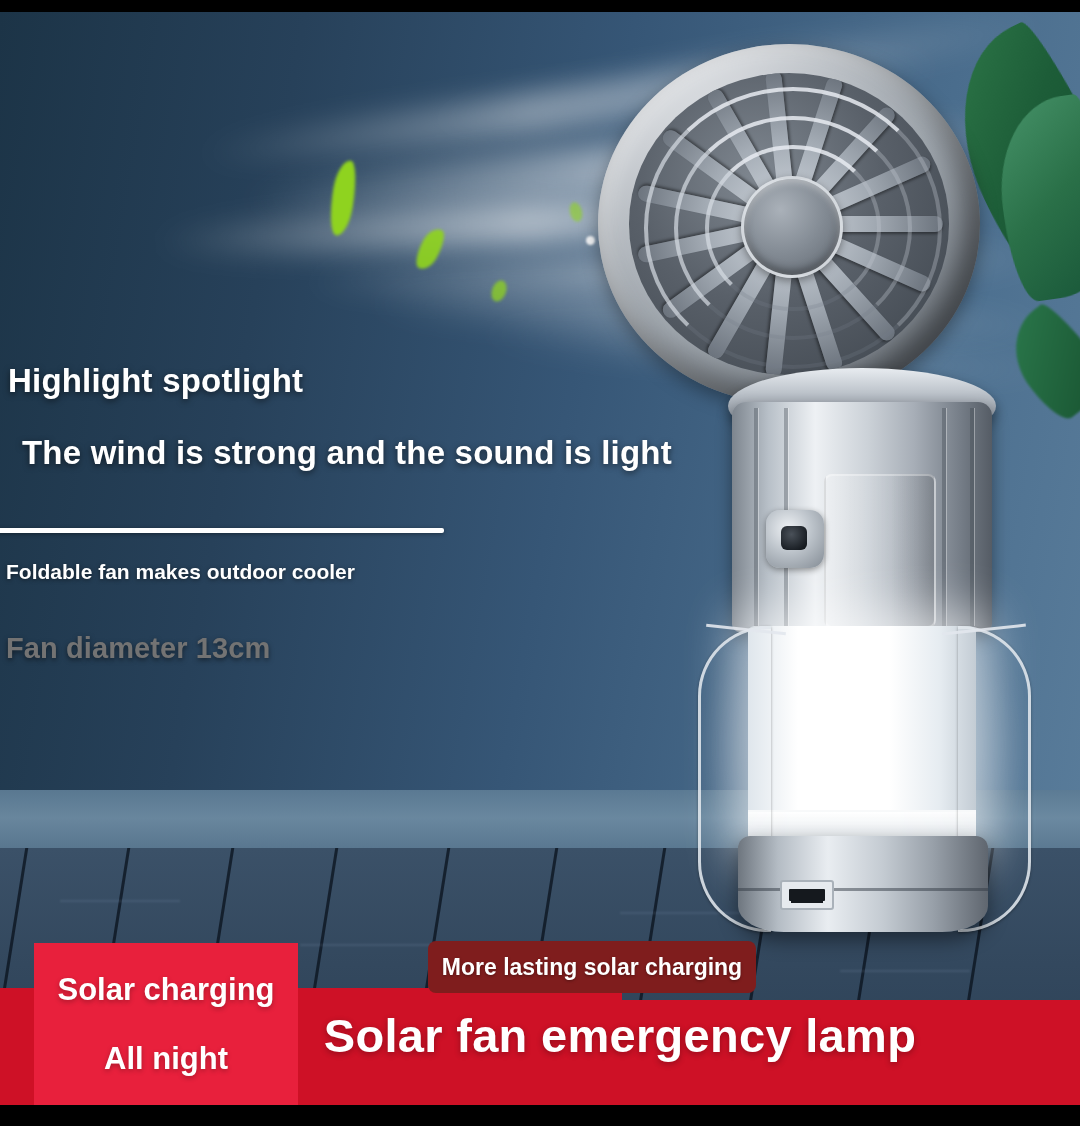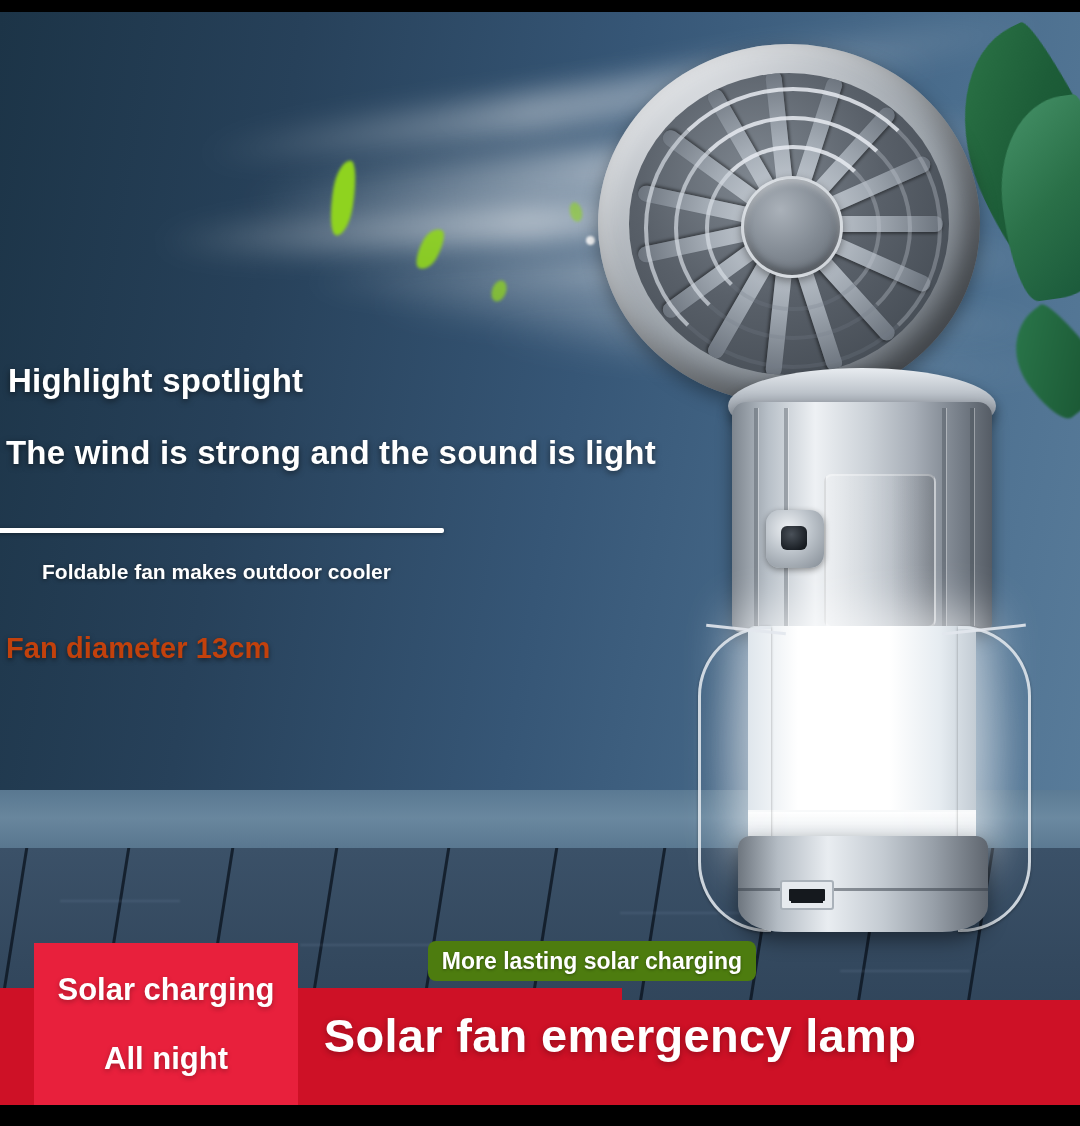--- a/index.html
+++ b/index.html
@@ -121,41 +121,41 @@
   .h-left{left:118px;top:596px;width:70px;height:300px;border-right:none;border-radius:70px 0 0 70px;}
   .h-right{left:378px;top:596px;width:70px;height:300px;border-left:none;border-radius:0 70px 70px 0;}
   .h-bar-l{position:absolute;left:126px;top:598px;width:80px;height:3px;background:rgba(226,231,237,.9);transform:rotate(6deg);}
   .h-bar-r{position:absolute;left:362px;top:598px;width:84px;height:3px;background:rgba(226,231,237,.9);transform:rotate(-6deg);}
 
   
   .copy{position:absolute;left:6px;top:350px;width:700px;z-index:40;}
   .h1{font-size:33px;font-weight:bold;color:#fff;letter-spacing:.2px;
       text-shadow:0 2px 6px rgba(0,0,0,.55);margin:0 0 34px 2px;}
   .h2{font-size:33px;font-weight:bold;color:#fff;letter-spacing:.2px;
-      text-shadow:0 2px 6px rgba(0,0,0,.55);margin:0;}
+      text-shadow:0 2px 6px rgba(0,0,0,.55);margin:16px;}
   .rule{position:absolute;left:-11px;top:166px;width:449px;height:5px;background:#fff;border-radius:2px;
         box-shadow:0 1px 4px rgba(0,0,0,.4);}
   .sub{position:absolute;left:0;top:198px;font-size:21px;font-weight:bold;color:#fff;
-       text-shadow:0 1px 4px rgba(0,0,0,.5);margin-left:36px;}
+       text-shadow:0 1px 4px rgba(0,0,0,.5);}
   .specs{position:absolute;left:0;top:264px;}
-  .spec{font-size:29px;font-weight:bold;color:#c2410c;line-height:44px;letter-spacing:.1px;
+  .spec{font-size:29px;font-weight:bold;color:#737373;line-height:44px;letter-spacing:.1px;
         text-shadow:0 2px 5px rgba(0,0,0,.5);}
 
   
   .band{position:absolute;left:0;top:1000px;width:1080px;height:105px;background:#ce1126;z-index:60;}
   .band-step{position:absolute;left:0;top:988px;width:622px;height:24px;background:#ce1126;z-index:60;}
   .band-title{position:absolute;left:0;top:1008px;width:1080px;text-align:center;
               font-size:47px;font-weight:bold;color:#fff;letter-spacing:.3px;
               text-shadow:0 2px 6px rgba(0,0,0,.3);padding-left:160px;box-sizing:border-box;z-index:62;}
 
   .redbox{position:absolute;left:34px;top:943px;width:264px;height:162px;background:#e8203c;z-index:70;
           display:flex;flex-direction:column;align-items:center;justify-content:space-around;padding:12px 0;box-sizing:border-box;}
   .redbox div{font-size:31px;font-weight:bold;color:#fff;text-shadow:0 2px 5px rgba(0,0,0,.28);}
 
-  .bluebadge{position:absolute;left:428px;top:941px;width:328px;height:40px;background:#4d7c0f;border-radius:8px;z-index:70;
+  .bluebadge{position:absolute;left:428px;top:941px;width:328px;height:52px;background:#7f1d1d;border-radius:8px;z-index:70;
              display:flex;align-items:center;justify-content:center;}
   .bluebadge span{font-size:23px;font-weight:bold;color:#fff;text-shadow:0 1px 3px rgba(0,0,0,.35);}
 </style>
 </head>
 <body>
 
 <div class="stage">
 
   <div class="bar-top"></div>
 

